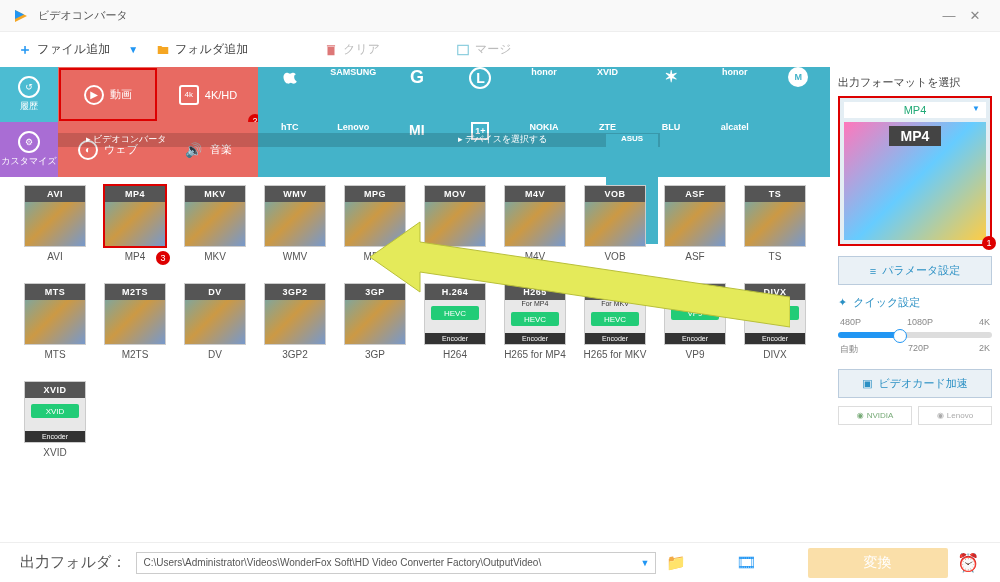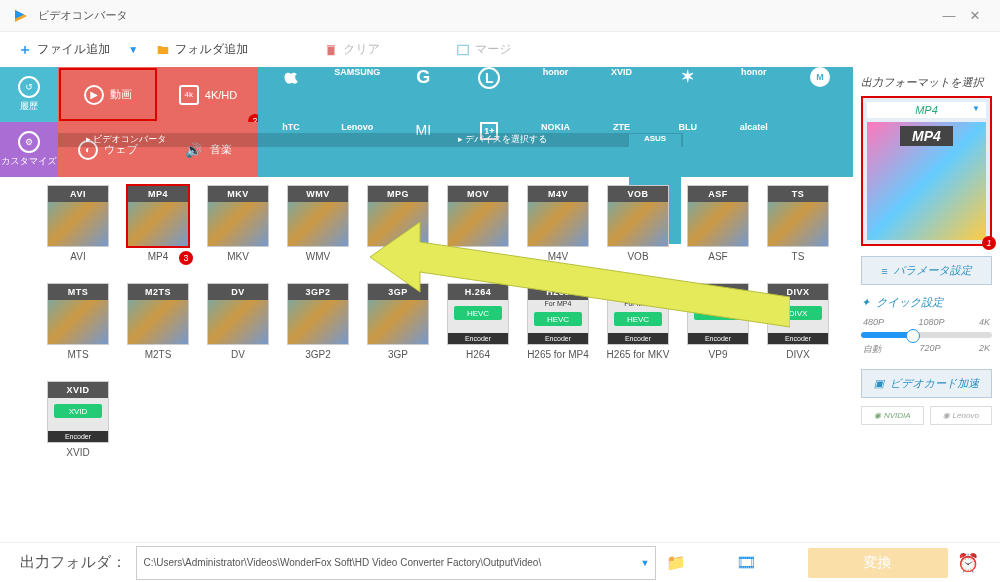--- a/index.html
+++ b/index.html
@@ -15,21 +15,21 @@
 .toolbar { height: 35px; display: flex; align-items: center; padding: 0 18px; gap: 18px; background: #fff; }
 .toolbar .item { display: flex; align-items: center; gap: 5px; font-size: 12px; color: #444; cursor: pointer; }
 .toolbar .item.add .plus { color: #2196f3; font-weight: bold; font-size: 14px; }
 .toolbar .chev { color: #2196f3; font-size: 10px; }
 .toolbar .item.disabled { color: #bbb; cursor: default; }
 .toolbar .ico { width: 14px; height: 14px; display: inline-block; }
 
 
 .main { display: flex; height: 475px; }
 .content { flex: 1; position: relative; }
-.sidebar-right { width: 170px; padding: 8px; background: #fff; position: relative; font-style: italic; }
+.sidebar-right { width: 170px; padding: 8px; background: #fff; position: relative; }
 
 
 .cat-header { display: flex; height: 110px; }
 .left-rail { width: 58px; display: flex; flex-direction: column; }
 .rail-btn { flex: 1; display: flex; flex-direction: column; align-items: center; justify-content: center; gap: 2px; font-size: 9px; color: #fff; cursor: pointer; }
 .rail-btn.history { background: #4cbcd2; }
 .rail-btn.custom { background: #a96dd4; }
 .rail-ico { width: 22px; height: 22px; border: 2px solid #fff; border-radius: 50%; display: flex; align-items: center; justify-content: center; }
 
 .cat-tabs { width: 200px; display: flex; flex-direction: column; position: relative; }
@@ -41,21 +41,21 @@
 .cat-btn.web { background: #e86a62; }
 .cat-btn.audio { background: #e86a62; }
 .cat-ico { width: 20px; height: 20px; border: 2px solid #fff; border-radius: 50%; display: inline-flex; align-items: center; justify-content: center; font-size: 10px; }
 .num-badge { position: absolute; width: 14px; height: 14px; background: #d00; color: #fff; border-radius: 50%; font-size: 9px; display: flex; align-items: center; justify-content: center; }
 
 .brand-grid { flex: 1; display: grid; grid-template-rows: 1fr 1fr; grid-template-columns: repeat(9, 1fr); background: #44b3c9; position: relative; }
 .brand { display: flex; align-items: flex-start; justify-content: center; color: #fff; font-size: 9px; font-weight: bold; cursor: pointer; }
 .brand svg, .brand .txt { color: #fff; }
 
 
-.fmt-grid { padding: 8px 18px; display: grid; grid-template-columns: repeat(10, 74px); grid-auto-rows: 96px; gap: 2px 6px; margin-left: 23px; }
+.fmt-grid { padding: 8px 18px; display: grid; grid-template-columns: repeat(10, 74px); grid-auto-rows: 96px; gap: 2px 6px; }
 .fmt { display: flex; flex-direction: column; align-items: center; gap: 4px; cursor: pointer; }
 .fmt .thumb { width: 62px; height: 62px; background: linear-gradient(135deg,#6ab,#c94,#79c); border: 1px solid #ccc; position: relative; overflow: hidden; }
 .fmt .thumb.enc { background: #e8e8e8; }
 .fmt .thumb .band { position: absolute; top: 0; left: 0; right: 0; height: 16px; background: #555; color: #fff; font-size: 9px; font-weight: bold; display: flex; align-items: center; justify-content: center; letter-spacing: .5px; }
 .fmt .thumb .encb { position: absolute; bottom: 0; left: 0; right: 0; height: 11px; background: #333; color: #fff; font-size: 7px; display: flex; align-items: center; justify-content: center; }
 .fmt .lbl { font-size: 10px; color: #555; }
 .fmt.sel .thumb { outline: 2px solid #d00; outline-offset: -1px; }
 .fmt.sel { position: relative; }
 
 
@@ -71,21 +71,21 @@
 .sb-res-row { display: flex; justify-content: space-between; font-size: 9px; color: #888; padding: 1px 2px; }
 .sb-slider { height: 6px; background: linear-gradient(90deg,#2196f3 40%,#ddd 40%); border-radius: 3px; margin: 4px 0; position: relative; }
 .sb-slider::after { content:""; position:absolute; left:40%; top:-3px; width:12px; height:12px; background:#fff; border:1px solid #2196f3; border-radius:50%; transform:translateX(-50%); }
 .sb-hw { margin-top: 8px; display: flex; gap: 6px; }
 .sb-hw .chip { flex:1; border:1px solid #ddd; padding: 4px 2px; font-size: 8px; display:flex; align-items:center; justify-content:center; gap:3px; color:#7a7; }
 .sb-hw .chip.intel { color:#aaa; }
 
 
 .footer { position: absolute; bottom: 0; left: 0; right: 0; height: 40px; display: flex; align-items: center; padding: 0 20px; gap: 10px; background: #fff; border-top: 1px solid #eee; }
 .footer .flbl { font-size: 15px; color: #555; }
-.footer .fpath { flex: 1; max-width: 520px; height: 34px; border: 1px solid #ccc; font-size: 10px; padding: 0 6px; color: #555; display: flex; align-items: center; justify-content: space-between; }
+.footer .fpath { flex: 1; max-width: 520px; height: 22px; border: 1px solid #ccc; font-size: 10px; padding: 0 6px; color: #555; display: flex; align-items: center; justify-content: space-between; }
 .footer .fpath .dd { color:#2196f3; font-size:9px; }
 .footer .fico { color: #2196f3; font-size: 16px; cursor: pointer; }
 .footer .convert { margin-left: auto; width: 140px; height: 30px; background: #f5b942; opacity:.45; color: #fff; font-size: 14px; display: flex; align-items: center; justify-content: center; border-radius: 2px; cursor: pointer; }
 .footer .clock { color:#2196f3; font-size:18px; cursor:pointer; }
 
 
 .annot-arrow { position: absolute; top: 150px; left: 370px; width: 420px; height: 120px; pointer-events: none; z-index: 50; }
 </style>
 </head>
 <body>
@@ -196,21 +196,21 @@
         <div class="brand">
             <span style="width:20px;height:20px;border-radius:50%;background:#fff;color:#44b3c9;display:flex;align-items:center;justify-content:center;font-weight:bold">M</span>
           </div>
         <div class="brand">
             <span class="txt">hTC</span>
           </div>
         <div class="brand">
             <span class="txt">Lenovo</span>
           </div>
         <div class="brand">
-            <span style="font-size:14px;font-weight:normal">MI</span>
+            <span style="font-size:14px;font-weight:bold">MI</span>
           </div>
         <div class="brand">
             <span style="border:2px solid #fff;width:18px;height:18px;display:flex;align-items:center;justify-content:center;font-size:9px">1+</span>
           </div>
         <div class="brand">
             <span class="txt">NOKIA</span>
           </div>
         <div class="brand">
             <span class="txt">ZTE</span>
           </div>

